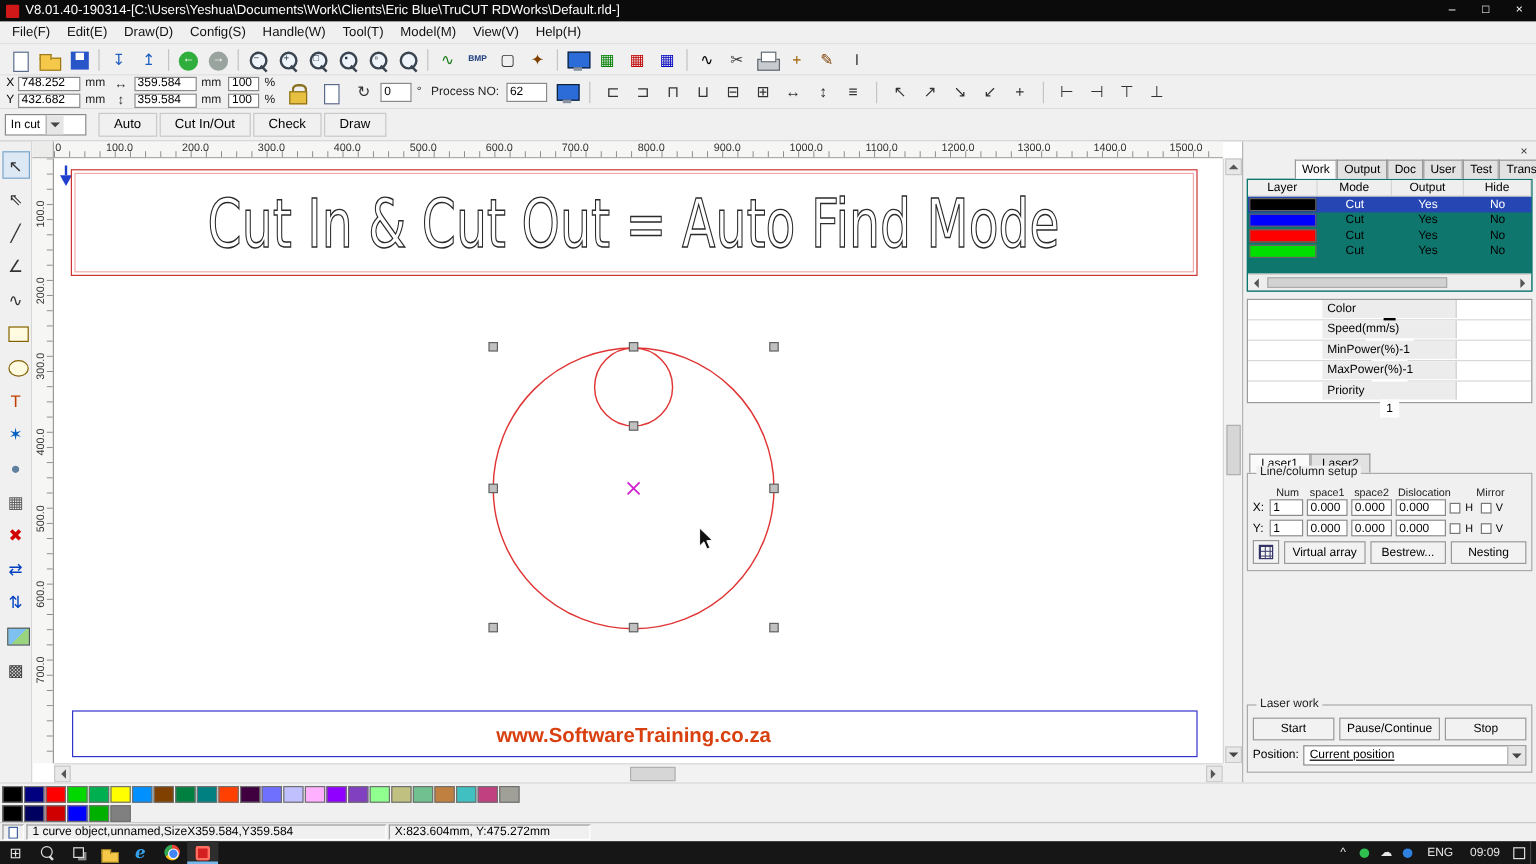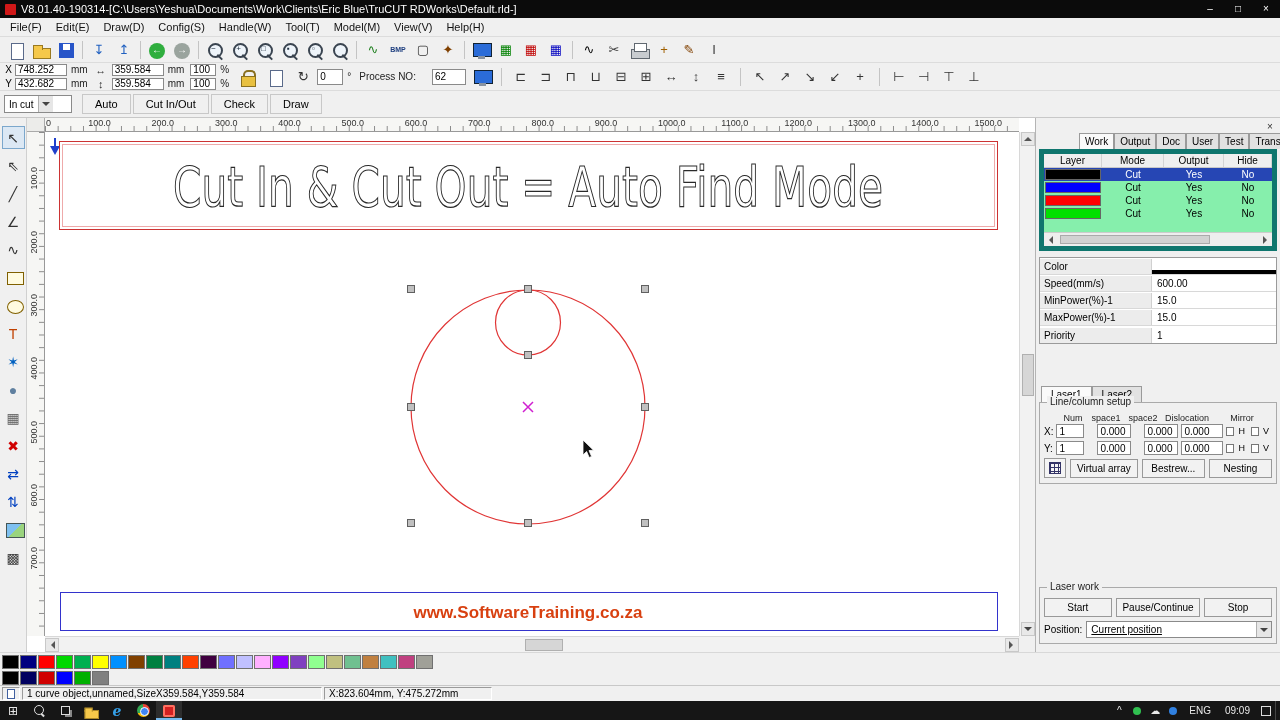--- a/index.html
+++ b/index.html
@@ -20,21 +20,21 @@
 .t1{top:37px;height:26px;border-bottom:1px solid #dcdcdc;padding-left:4px;}
 .t2{top:63px;height:28px;border-bottom:1px solid #dcdcdc;padding-left:4px;gap:4px;}
 .modebar{position:absolute;top:91px;left:0;width:100%;height:27px;background:#f0f0f0;border-bottom:1px solid #c8c8c8;display:flex;align-items:center;padding-left:4px;gap:4px;}
 .iconrow{display:flex;align-items:center;gap:1px;}
 .tbtn{position:relative;width:24px;height:22px;border:1px solid transparent;background:transparent;display:inline-flex;align-items:center;justify-content:center;}
 .tbtn .glyph{font-size:13px;line-height:1;color:#333;}
 .tbtn .ttext{font-size:7px;font-weight:bold;color:#204080;}
 .tbtn.pressed{border:1px solid #7ba7cc;background:#dce8f4;}
 .tsep{width:1px;height:18px;background:#c4c4c4;margin:0 3px;flex:0 0 auto;}
 .fld{border:1px solid #8a8a8a;background:#fff;height:16px;font-size:10px;padding:0 2px;font-family:inherit;}
-.w52{width:52px;}.w30{width:26px;}.w34{width:34px;margin-left:10px;}.w28{width:28px;}.w42{width:42px;}
+.w52{width:52px;}.w30{width:26px;}.w34{width:34px;}.w28{width:28px;}.w42{width:42px;}
 .unit{font-size:10px;color:#222;margin:0 2px;}
 .t2grp{display:flex;flex-direction:column;gap:1px;justify-content:center;}
 .t2row{display:flex;align-items:center;gap:2px;height:13px;}
 .t2row .fld{height:12px;}
 .t2lab{width:9px;text-align:center;font-size:10px;}
 .t2icon{font-size:11px;color:#333;width:14px;text-align:center;}
 .t2single{display:flex;align-items:center;gap:2px;}
 
 .shape-page::before{content:"";position:absolute;left:6px;top:3px;width:11px;height:15px;background:#fff;border:1px solid #5a6a8a;}
 .shape-folder::before{content:"";position:absolute;left:3px;top:8px;width:16px;height:9px;background:#f5c84a;border:1px solid #9a7a20;}
@@ -91,32 +91,32 @@
 .sbtn{width:14px;height:14px;background:#e8e8e8;border:1px solid #c8c8c8;display:flex;align-items:center;justify-content:center;flex:0 0 auto;}
 .vthumb{position:absolute;left:2px;top:44%;width:12px;height:42px;background:#d6d6d6;border:1px solid #b0b0b0;}
 .hthumb{position:absolute;left:480px;top:2px;width:38px;height:12px;background:#d6d6d6;border:1px solid #b0b0b0;}
 .scorner{position:absolute;right:0;bottom:0;width:16px;height:16px;background:#f0f0f0;}
 
 .rpanel{position:absolute;left:1035px;top:118px;width:245px;height:534px;background:#f0f0f0;border-left:1px solid #b4b4b4;font-size:10px;}
 .pclose{position:absolute;top:2px;right:3px;width:14px;height:13px;border:0;background:transparent;font-size:10px;line-height:11px;color:#333;}
 .ptabs{display:flex;margin:15px 3px 0 3px;padding-left:40px;}
 .ptab{padding:2px 5px;border:1px solid #9a9a9a;border-bottom:none;background:#e2e2e2;font-size:10px;}
 .ptab.sel{background:#fafafa;}
-.ltable{margin:0 3px;border:5px solid #0f766e;background:#86efac;}
+.ltable{margin:0 3px;border:1px solid #0f766e;background:#0f766e;}
 .lhead{display:grid;grid-template-columns:58px 62px 60px 1fr;background:#efefef;border-bottom:1px solid #c8c8c8;height:14px;}
 .lhcell{text-align:center;line-height:13px;border-right:1px solid #d4d4d4;font-size:10px;}
 .lrow{display:grid;grid-template-columns:58px 62px 60px 1fr;height:13px;align-items:center;}
 .lrow.sel{background:#2646b4;color:#fff;}
 .lswatch{height:11px;margin:0 1px;border:1px solid #666;}
 .lcell{text-align:center;font-size:10px;line-height:12px;}
 .lfill{height:12px;}
 .lscroll{height:14px;background:#eee;border-top:1px solid #ccc;display:flex;align-items:center;justify-content:space-between;padding:0 1px;position:relative;}
 .lsthumb{position:absolute;left:16px;top:2px;width:150px;height:9px;background:#d2d2d2;border:1px solid #aaa;}
 .props{margin:6px 3px 0 3px;border:1px solid #9a9a9a;background:#fff;}
-.prow{display:flex;height:17px;border-bottom:1px solid #d8d8d8;align-items:flex-end;}
+.prow{display:flex;height:17px;border-bottom:1px solid #d8d8d8;align-items:center;flex-direction:column;}
 .prow:last-child{border-bottom:none;}
 .plabel{width:112px;background:#ececec;border-right:1px solid #d0d0d0;padding:2px 4px;}
 .pvalue{flex:1;padding:2px 5px;background:#fff;}
 .lsrtabs{display:flex;margin:42px 0 0 5px;}
 .lstab{padding:2px 9px;border:1px solid #9a9a9a;border-bottom:none;background:#e2e2e2;}
 .lstab.sel{background:#fafafa;}
 .group{margin:0 3px;border:1px solid #aaa;position:relative;padding:10px 4px 5px 4px;background:#f0f0f0;}
 .legend{position:absolute;top:-7px;left:7px;background:#f0f0f0;padding:0 3px;font-size:10px;color:#222;}
 .lcheads{display:grid;grid-template-columns:30px 36px 38px 50px 1fr;padding-left:14px;font-size:9px;color:#222;margin-bottom:1px;}
 .lchead{text-align:center;white-space:nowrap;overflow:visible;}

